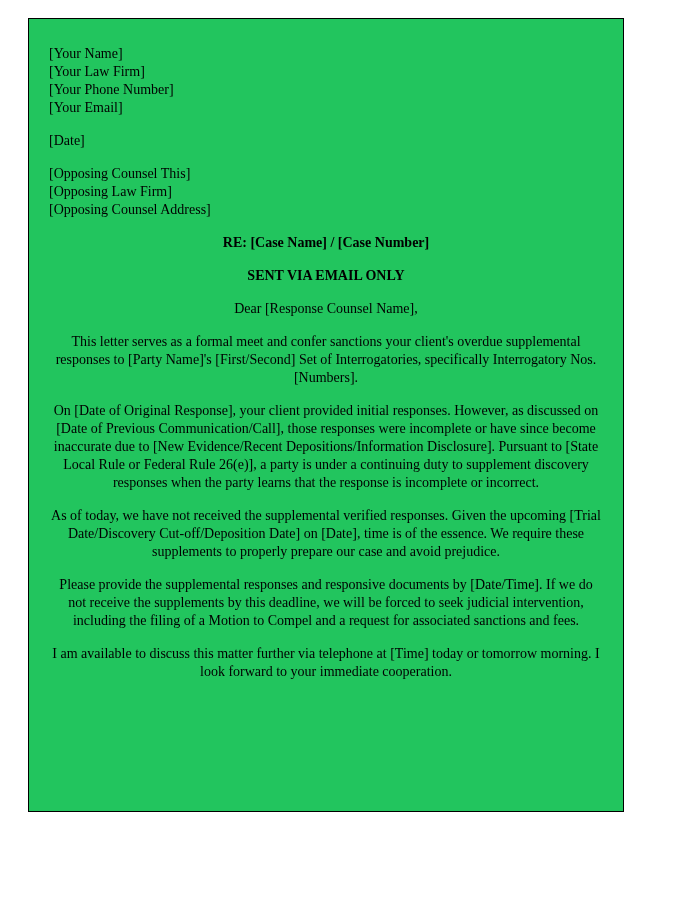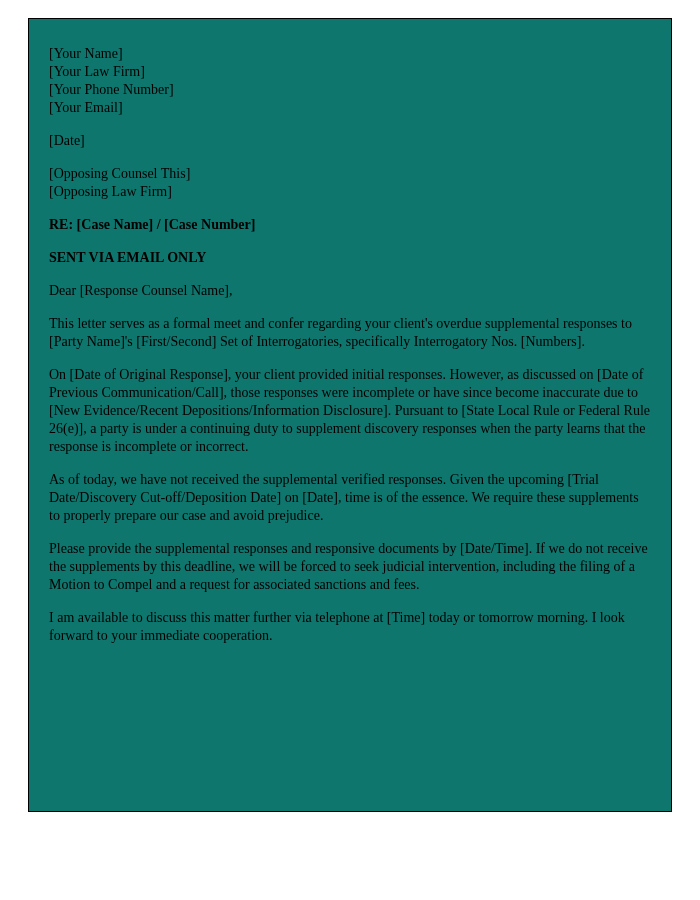--- a/index.html
+++ b/index.html
@@ -10,39 +10,40 @@
     height: 900px;
     background: #ffffff;
     font-family: "Liberation Serif", serif;
     color: #000000;
     position: relative;
   }
   .page {
     position: absolute;
     left: 28px;
     top: 18px;
-    width: 644px;
+    width: 596px;
     height: 794px;
     border: 1px solid #000000;
     padding: 26px 20px 20px 20px;
     overflow: hidden;
-    background: #0f766e;
+    background: #22c55e;
   }
   .line {
     font-size: 14px;
     line-height: 18px;
     white-space: pre-wrap;
   }
   .block {
     margin: 0 0 15px 0;
   }
   p.para {
     margin: 0 0 15px 0;
     font-size: 14px;
     line-height: 18px;
+    text-align: center;
   }
   .bold {
     font-weight: bold;
   }
 </style>
 </head>
 <body>
 
 <div class="page">
 
@@ -53,29 +54,30 @@
     <div class="line">[Your Email]</div>
   </div>
 
   <div class="block">
     <div class="line">[Date]</div>
   </div>
 
   <div class="block">
     <div class="line">[Opposing Counsel This]</div>
     <div class="line">[Opposing Law Firm]</div>
+    <div class="line">[Opposing Counsel Address]</div>
   </div>
 
   <p class="para bold">RE: [Case Name] / [Case Number]</p>
 
   <p class="para bold">SENT VIA EMAIL ONLY</p>
 
   <p class="para">Dear [Response Counsel Name],</p>
 
-  <p class="para">This letter serves as a formal meet and confer regarding your client's overdue supplemental responses to [Party Name]'s [First/Second] Set of Interrogatories, specifically Interrogatory Nos. [Numbers].</p>
+  <p class="para">This letter serves as a formal meet and confer sanctions your client's overdue supplemental responses to [Party Name]'s [First/Second] Set of Interrogatories, specifically Interrogatory Nos. [Numbers].</p>
 
   <p class="para">On [Date of Original Response], your client provided initial responses. However, as discussed on [Date of Previous Communication/Call], those responses were incomplete or have since become inaccurate due to [New Evidence/Recent Depositions/Information Disclosure]. Pursuant to [State Local Rule or Federal Rule 26(e)], a party is under a continuing duty to supplement discovery responses when the party learns that the response is incomplete or incorrect.</p>
 
   <p class="para">As of today, we have not received the supplemental verified responses. Given the upcoming [Trial Date/Discovery Cut-off/Deposition Date] on [Date], time is of the essence. We require these supplements to properly prepare our case and avoid prejudice.</p>
 
   <p class="para">Please provide the supplemental responses and responsive documents by [Date/Time]. If we do not receive the supplements by this deadline, we will be forced to seek judicial intervention, including the filing of a Motion to Compel and a request for associated sanctions and fees.</p>
 
   <p class="para">I am available to discuss this matter further via telephone at [Time] today or tomorrow morning. I look forward to your immediate cooperation.</p>
 
 

